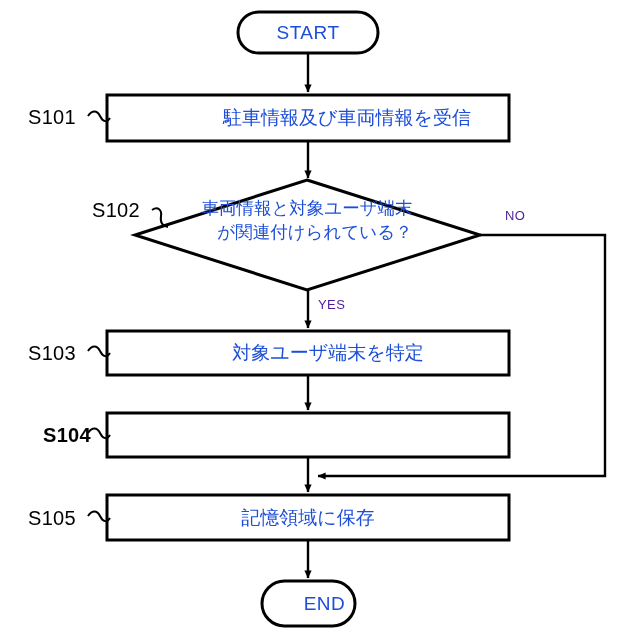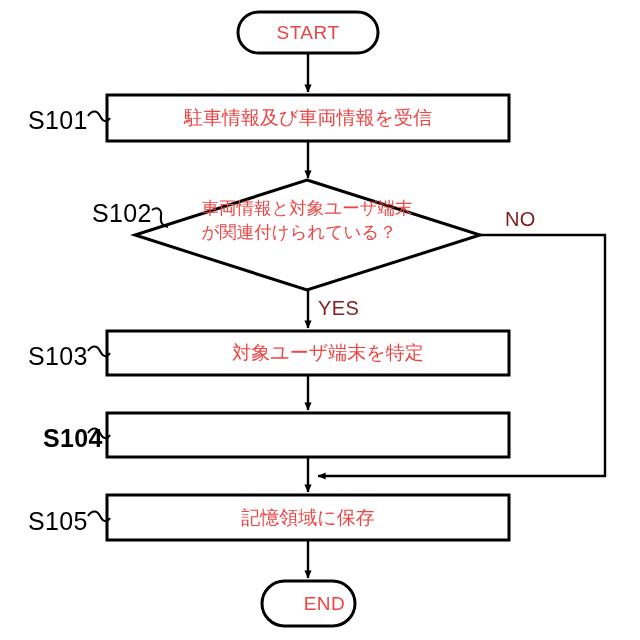--- a/index.html
+++ b/index.html
@@ -20,48 +20,48 @@
     left: 0;
     top: 0;
     width: 640px;
     height: 640px;
   }
   .node-text {
     position: absolute;
     display: flex;
     align-items: center;
     justify-content: center;
-    text-align: left;
-    color: #ef4444;
+    text-align: right;
+    color: #1d4ed8;
     white-space: pre-line;
     pointer-events: none;
   }
   .terminator-label {
     font-size: 19px;
     letter-spacing: 0.5px;
   }
   .process-label {
     font-size: 19px;
     line-height: 1.25;
   }
   .decision-label {
     font-size: 17.5px;
     line-height: 1.35;
   }
   .step-label {
     position: absolute;
-    font-size: 25px;
+    font-size: 20px;
     color: #000000;
     letter-spacing: 0.3px;
     white-space: nowrap;
   }
   .branch-label {
     position: absolute;
-    font-size: 20px;
-    color: #7f1d1d;
+    font-size: 13px;
+    color: #4c1d95;
     letter-spacing: 0.4px;
     white-space: nowrap;
   }
 </style>
 </head>
 <body>
 
 <div id="canvas">
 
   <svg id="flow-svg" viewBox="0 0 640 640">
@@ -104,21 +104,21 @@
 
     <line x1="308" y1="540" x2="308" y2="578" stroke="#000000" stroke-width="2.4" marker-end="url(#arrowhead)"></line>
 
     <rect x="262" y="581" width="93" height="45" rx="22.5" ry="22.5" fill="#ffffff" stroke="#000000" stroke-width="3"></rect>
   </svg>
 
   <div class="node-text terminator-label" style="left:238px; top:12px; width:140px; height:41px;">START</div>
 
   <div class="step-label" style="left:28px; top:106px;">S101</div>
 
-  <div class="node-text process-label" style="left:107px; top:95px; width:402px; height:46px;">駐車情報及び車両情報を受信</div>
+  <div class="node-text process-label" style="left:107px; top:95px; width:402px; height:46px;padding-left:39px;">駐車情報及び車両情報を受信</div>
 
   <div class="step-label" style="left:92px; top:199px;">S102</div>
 
   <div class="node-text decision-label" style="left:157px; top:184px; width:300px; height:74px;">車両情報と対象ユーザ端末
 が関連付けられている？</div>
 
   <div class="branch-label" style="left:505px; top:208px;">NO</div>
 
   <div class="branch-label" style="left:318px; top:297px;">YES</div>
 

